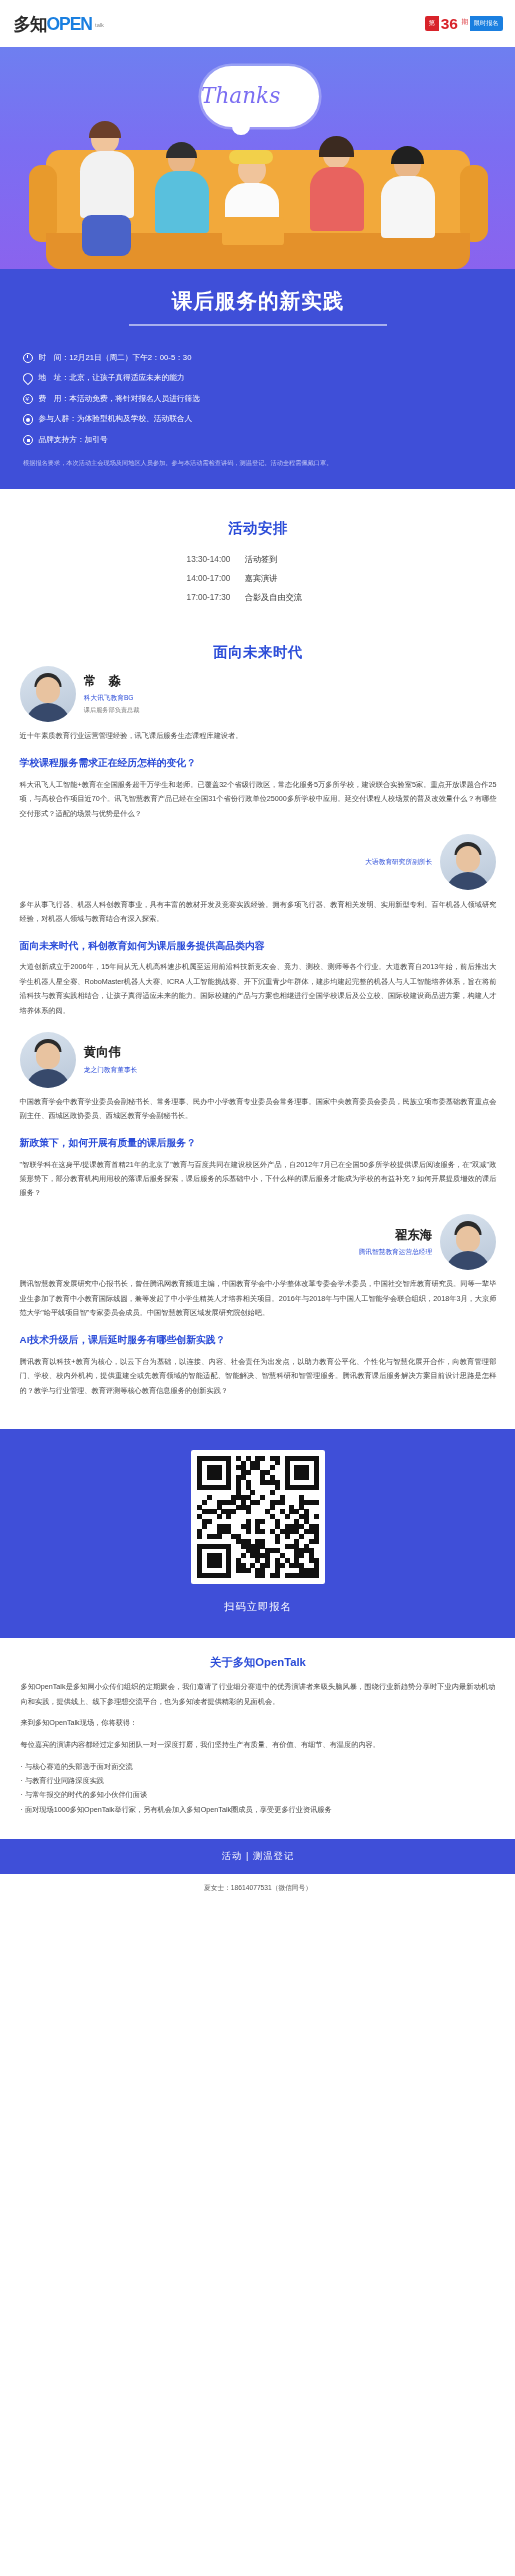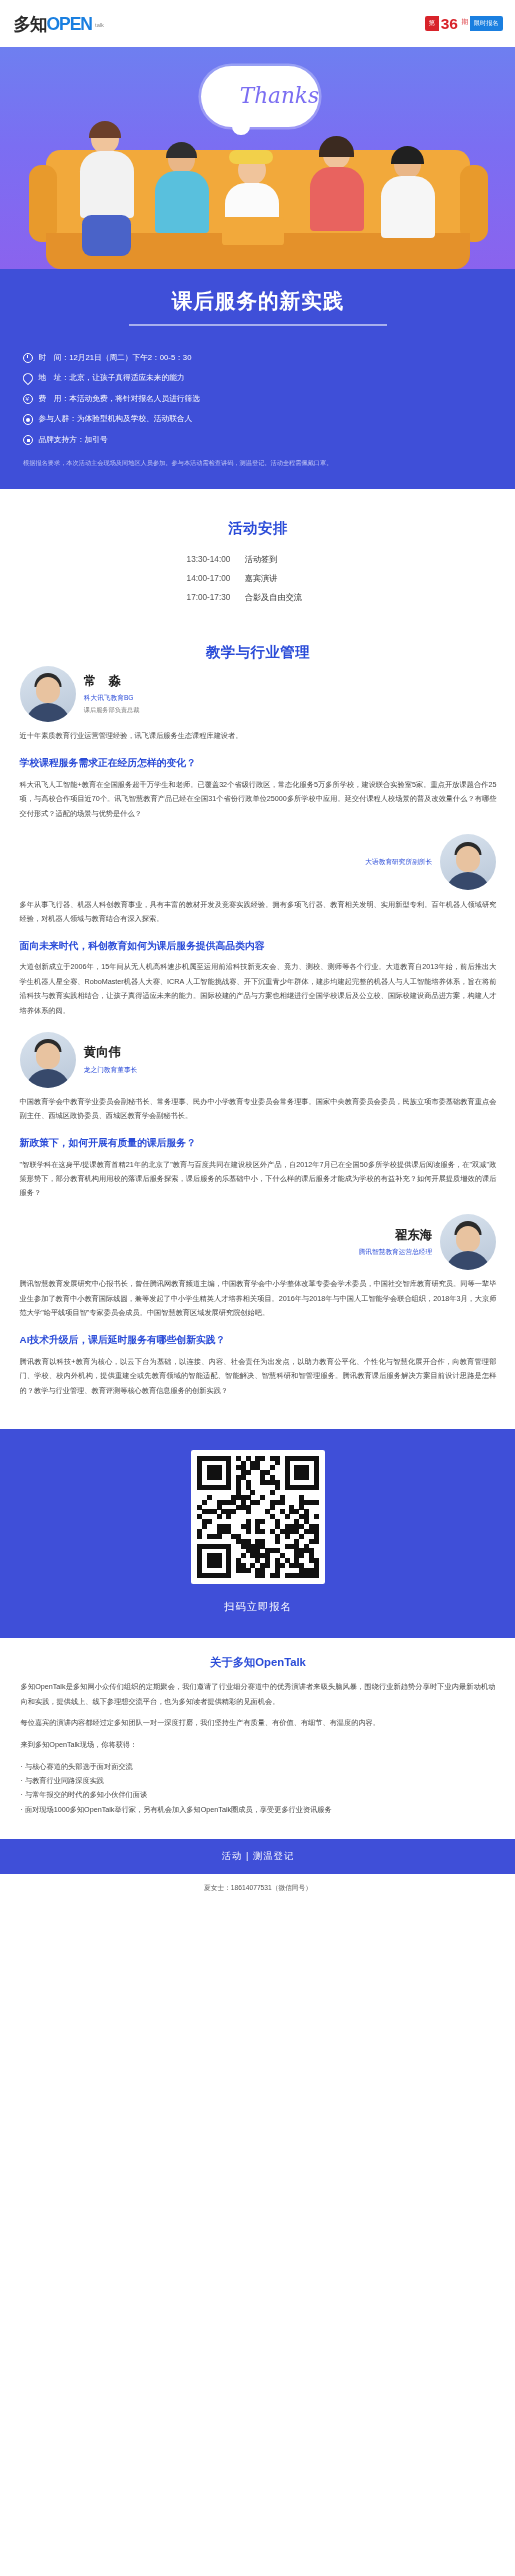--- a/index.html
+++ b/index.html
@@ -62,21 +62,21 @@
   .thanks-bubble {
     position: absolute; left: 201px; top: 18.5px; width: 118px; height: 61px;
     background: #fff; border-radius: 31px;
     box-shadow: 0 0 0 2.6px rgba(255,255,255,0.28);
   }
   .thanks-bubble:after{
     content:""; position:absolute; left: 31px; bottom:-8.2px; width: 17.5px; height:17.5px;
     background:#fff; border-radius: 50%;
   }
   .thanks-text {
-    position:absolute; width:100%; text-align:right; top: 17.5px;
+    position:absolute; width:100%; text-align:left; top: 17.5px;
     font-family: "DejaVu Serif", serif; font-style: italic; font-size: 21.6px; color:#7b6ef2;
   }
   .p-head { position:absolute; border-radius:50%; }
   .p-body { position:absolute; border-radius: 20.6px 20.6px 4.1px 4.1px; }
 
   
   .title-band {
     background: #3f4fd8;
     padding: 17.5px 0 13.4px;
     text-align: center;
@@ -270,21 +270,21 @@
       <span class="t">13:30-14:00</span><span class="d">活动签到</span>
     </div>
     <div class="sch-row">
       <span class="t">14:00-17:00</span><span class="d">嘉宾演讲</span>
     </div>
     <div class="sch-row">
       <span class="t">17:00-17:30</span><span class="d">合影及自由交流</span>
     </div>
   </div>
 
-  <div class="sec-head">教学与行业管理</div>
+  <div class="sec-head">面向未来时代</div>
 
   <div class="speakers">
 
     <div class="speaker">
       <div class="sp-head">
         <div class="sp-photo">
           <div class="hair"></div>
           <div class="face"></div>
           <div class="torso"></div>
         </div>
@@ -664,22 +664,22 @@
           <div class="qr-cell" style="left: 24px; top: 117px; width: 4.9px; height: 4.9px;"></div>
           <div class="qr-cell" style="left: 29px; top: 117px; width: 4.9px; height: 4.9px;"></div>
         </div>
     </div>
     <div class="qr-caption">扫码立即报名</div>
   </div>
 
   <div class="about">
     <h3>关于多知OpenTalk</h3>
     <p>多知OpenTalk是多知网小众传们组织的定期聚会，我们邀请了行业细分赛道中的优秀演讲者来吸头脑风暴，围绕行业新趋势分享时下业内最新动机动向和实践，提供线上、线下参理想交流平台，也为多知读者提供精彩的见面机会。</p>
+    <p>来到多知OpenTalk现场，你将获得：</p>
     <p>每位嘉宾的演讲内容都经过定多知团队一对一深度打磨，我们坚持生产有质量、有价值、有细节、有温度的内容。</p>
-    <p>来到多知OpenTalk现场，你将获得：</p>
     <ul>
       <li>· 与核心赛道的头部选手面对面交流</li>
       <li>· 与教育行业同路深度实践</li>
       <li>· 与常年报交的时代的多知小伙伴们面谈</li>
       <li>· 面对现场1000多知OpenTalk举行家，另有机会加入多知OpenTalk圈成员，享受更多行业资讯服务</li>
     </ul>
   </div>
 
   <div class="footer-band">活动 | 测温登记</div>
   <div class="footer-contact">夏女士：18614077531（微信同号）</div>

